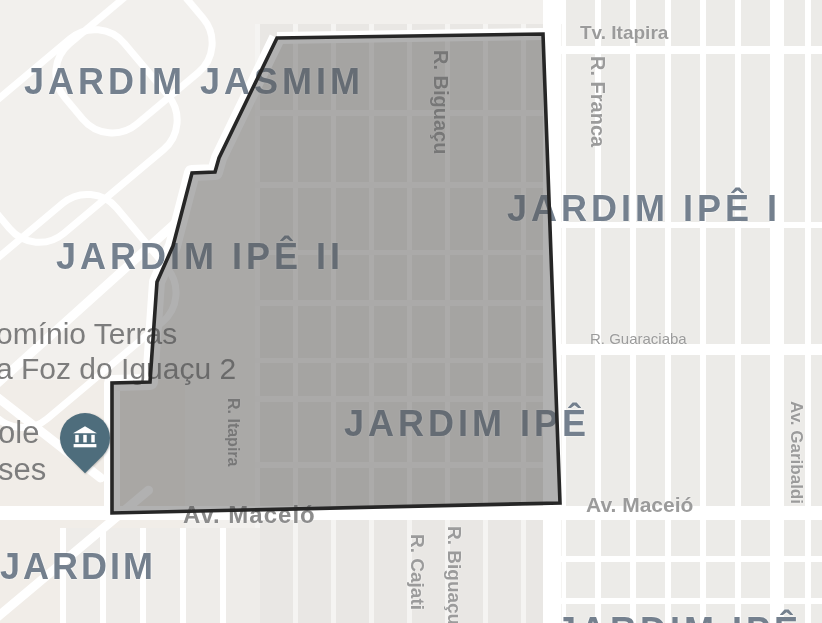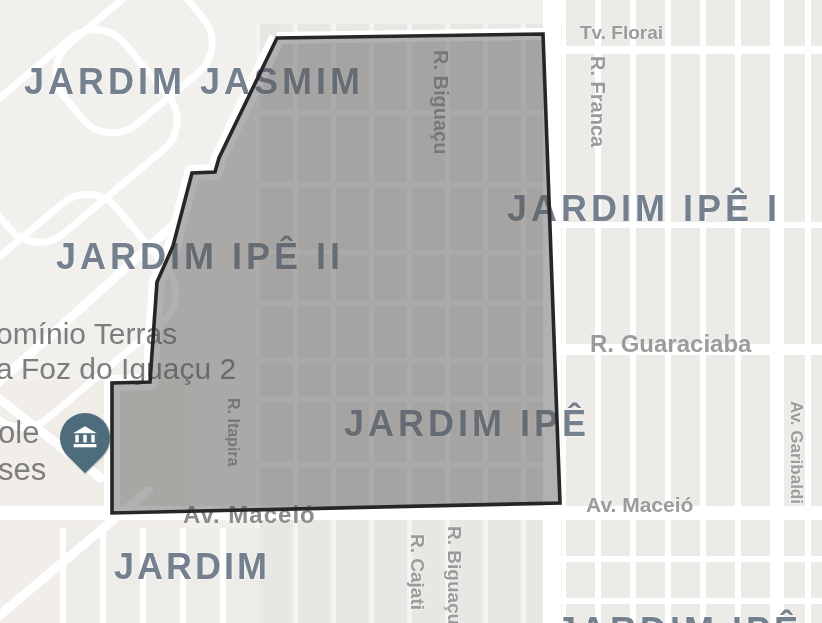--- a/index.html
+++ b/index.html
@@ -31,21 +31,21 @@
     position:absolute;border:7px solid #ffffff;border-radius:42px;
     background:transparent;transform:rotate(-40deg);
   }
   .xbar{position:absolute;background:#ffffff;height:9px;border-radius:5px;}
   
   .district{
     position:absolute;font-size:36px;font-weight:700;letter-spacing:4px;
     color:#74808e;white-space:nowrap;
     text-shadow:0 0 2px rgba(255,255,255,.75),0 0 2px rgba(255,255,255,.75);
   }
-  .district.center2{width:384px;text-align:center;line-height:35px;letter-spacing:3px;}
+  .district.center2{width:384px;text-align:left;line-height:35px;letter-spacing:3px;}
   .street{
     position:absolute;color:#9b9b9b;font-weight:700;white-space:nowrap;
     text-shadow:0 0 2px rgba(255,255,255,.8);
   }
   .street.v{transform:rotate(90deg);transform-origin:0 0;}
   .poi-text{
     position:absolute;color:#7d7d7d;font-weight:400;white-space:nowrap;
     line-height:37px;
   }
   
@@ -101,22 +101,22 @@
 
   <div class="district" style="left:24px;top:61px;">JARDIM JASMIM</div>
   <div class="district" style="left:56px;top:236px;">JARDIM IPÊ II</div>
   <div class="district" style="left:507px;top:188px;">JARDIM IPÊ I</div>
   <div class="district" style="left:344px;top:403px;">JARDIM IPÊ</div>
   <div class="district center2" style="left:0;top:549px;">
     <div>JARDIM</div>
   </div>
   <div class="district" style="left:556px;top:610px;">JARDIM IPÊ</div>
 
-  <div class="street" style="left:580px;top:22px;font-size:19px;font-weight:600;">Tv. Florai</div>
-  <div class="street" style="left:590px;top:330px;font-size:24px;font-weight:700;">R. Guaraciaba</div>
+  <div class="street" style="left:580px;top:22px;font-size:19px;font-weight:600;">Tv. Itapira</div>
+  <div class="street" style="left:590px;top:330px;font-size:15px;font-weight:400;">R. Guaraciaba</div>
   <div class="street" style="left:183px;top:501px;font-size:24px;color:#8c8c8c;letter-spacing:1px;">Av. Maceió</div>
   <div class="street" style="left:586px;top:493px;font-size:21px;">Av. Maceió</div>
 
   <div class="street v" style="left:452px;top:50px;font-size:20px;font-weight:600;color:#949494;">R. Biguaçu</div>
   <div class="street v" style="left:609px;top:56px;font-size:20px;font-weight:600;">R. Franca</div>
   <div class="street v" style="left:806px;top:401px;font-size:17px;font-weight:600;">Av. Garibaldi</div>
   <div class="street v" style="left:242px;top:398px;font-size:16px;font-weight:600;color:#949494;">R. Itapira</div>
   <div class="street v" style="left:428px;top:534px;font-size:19px;font-weight:600;">R. Cajati</div>
   <div class="street v" style="left:465px;top:526px;font-size:19px;font-weight:600;">R. Biguaçu</div>
 

